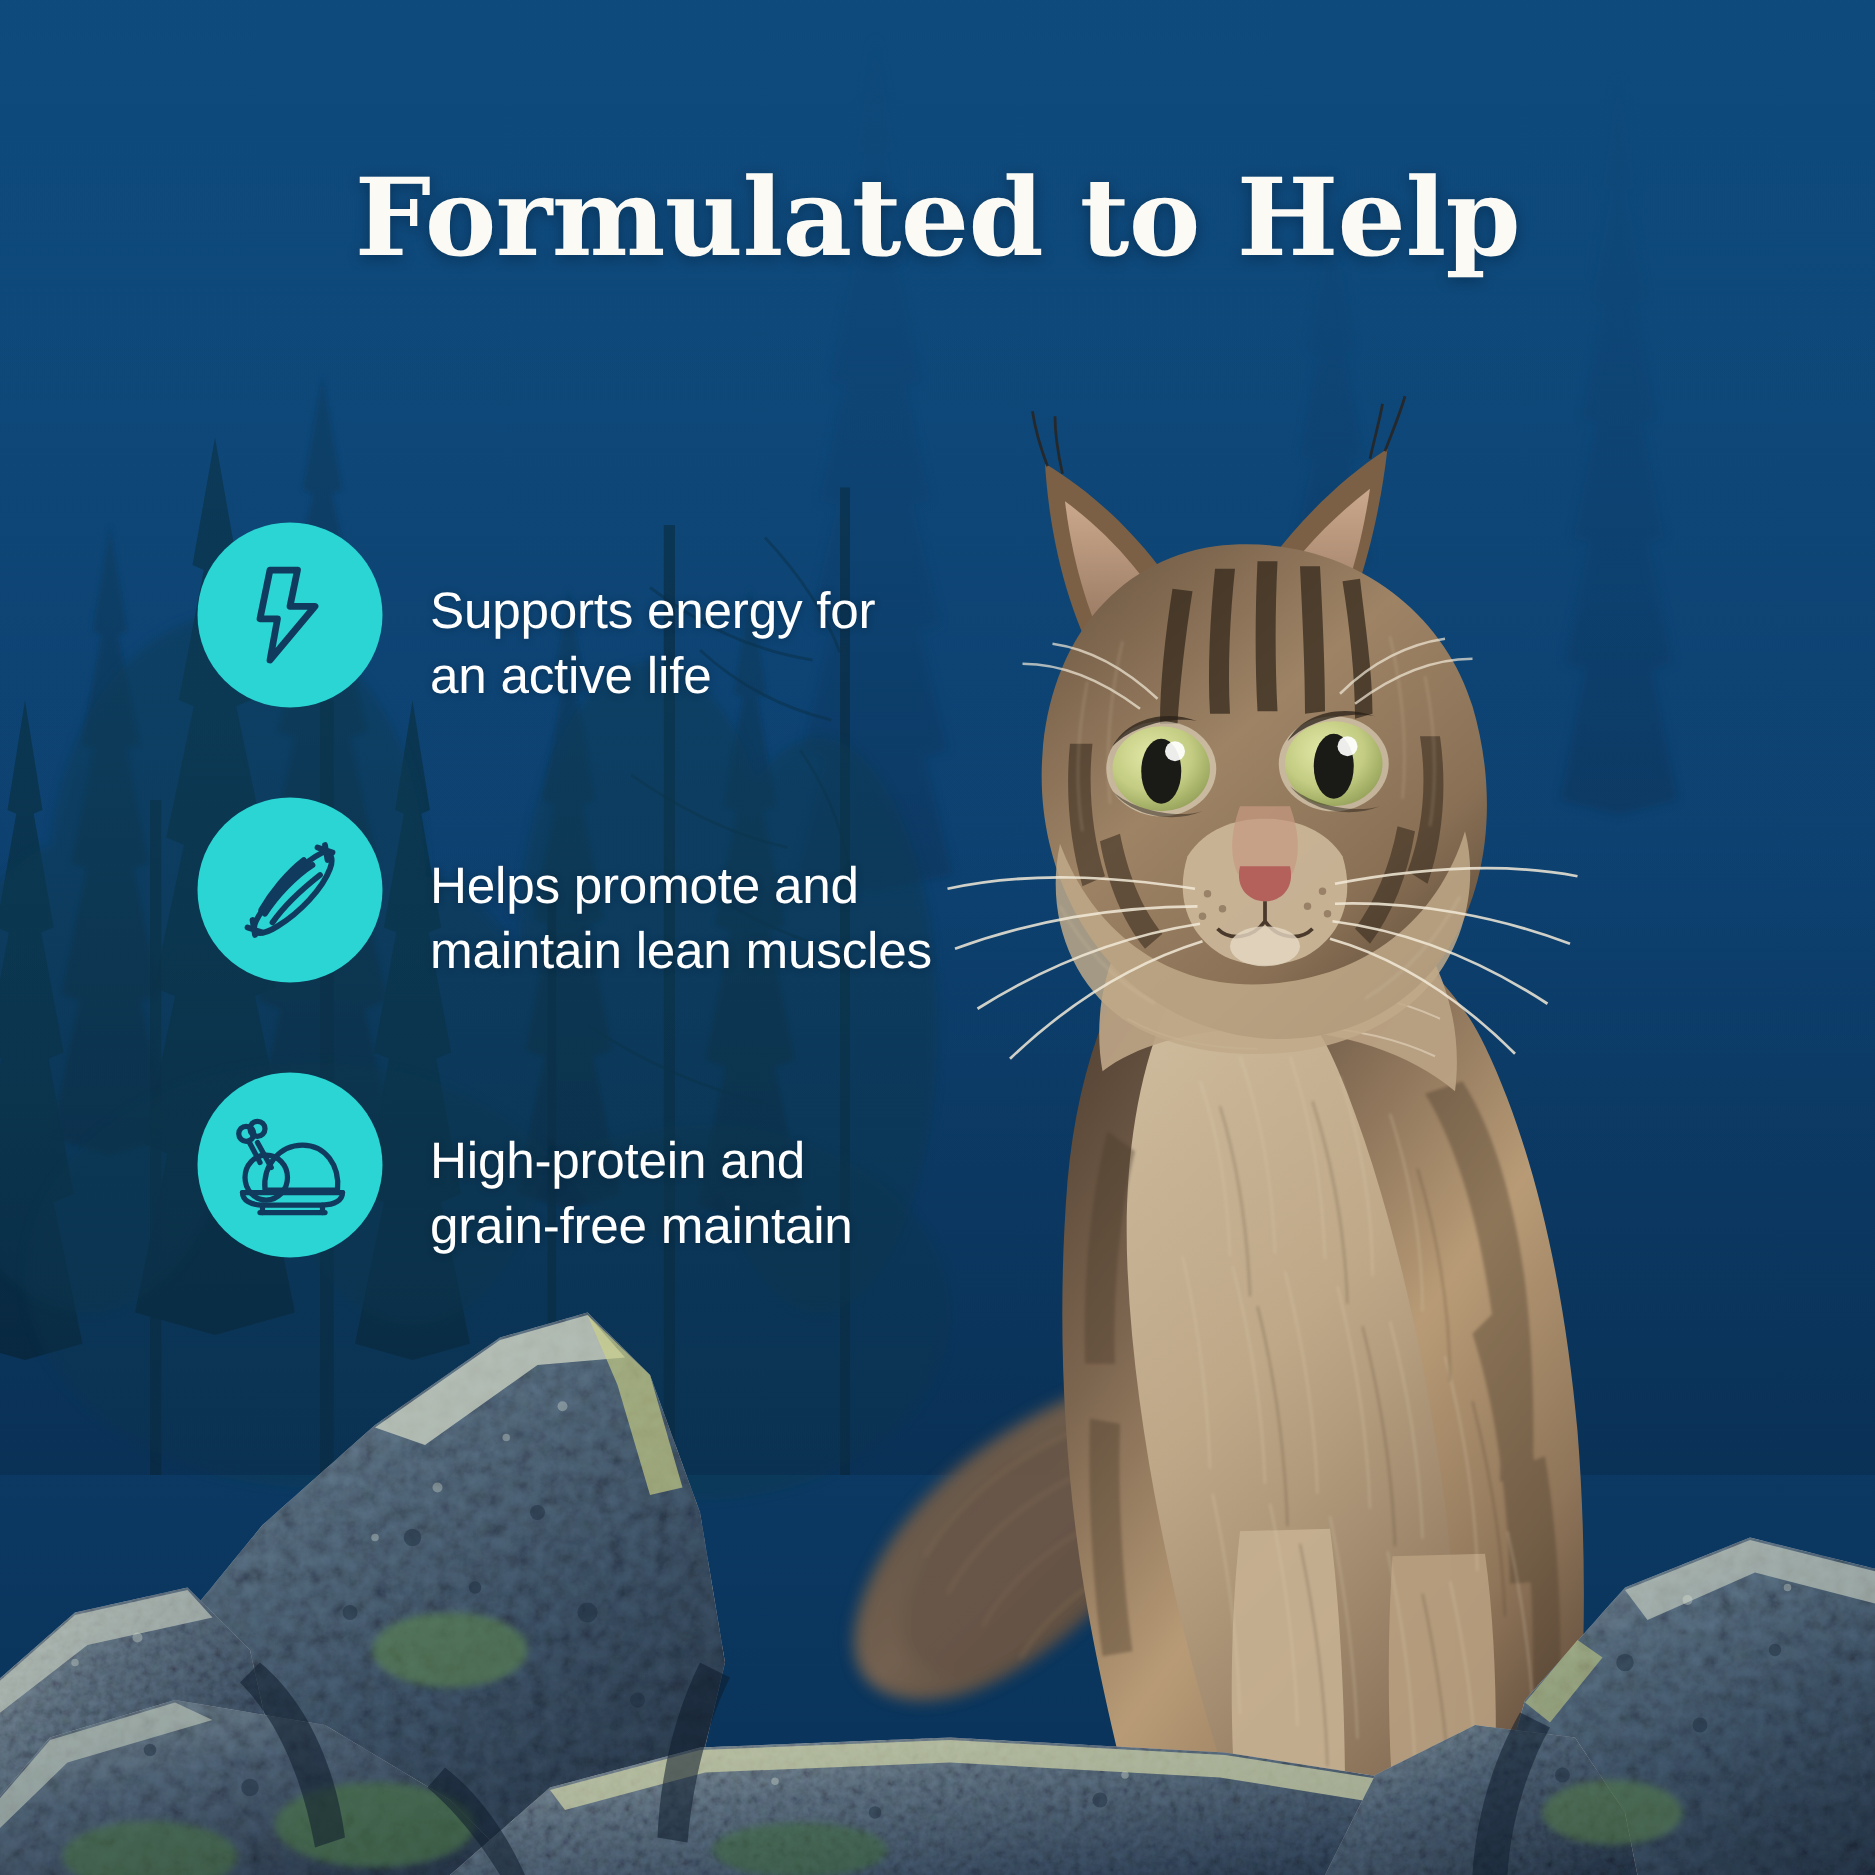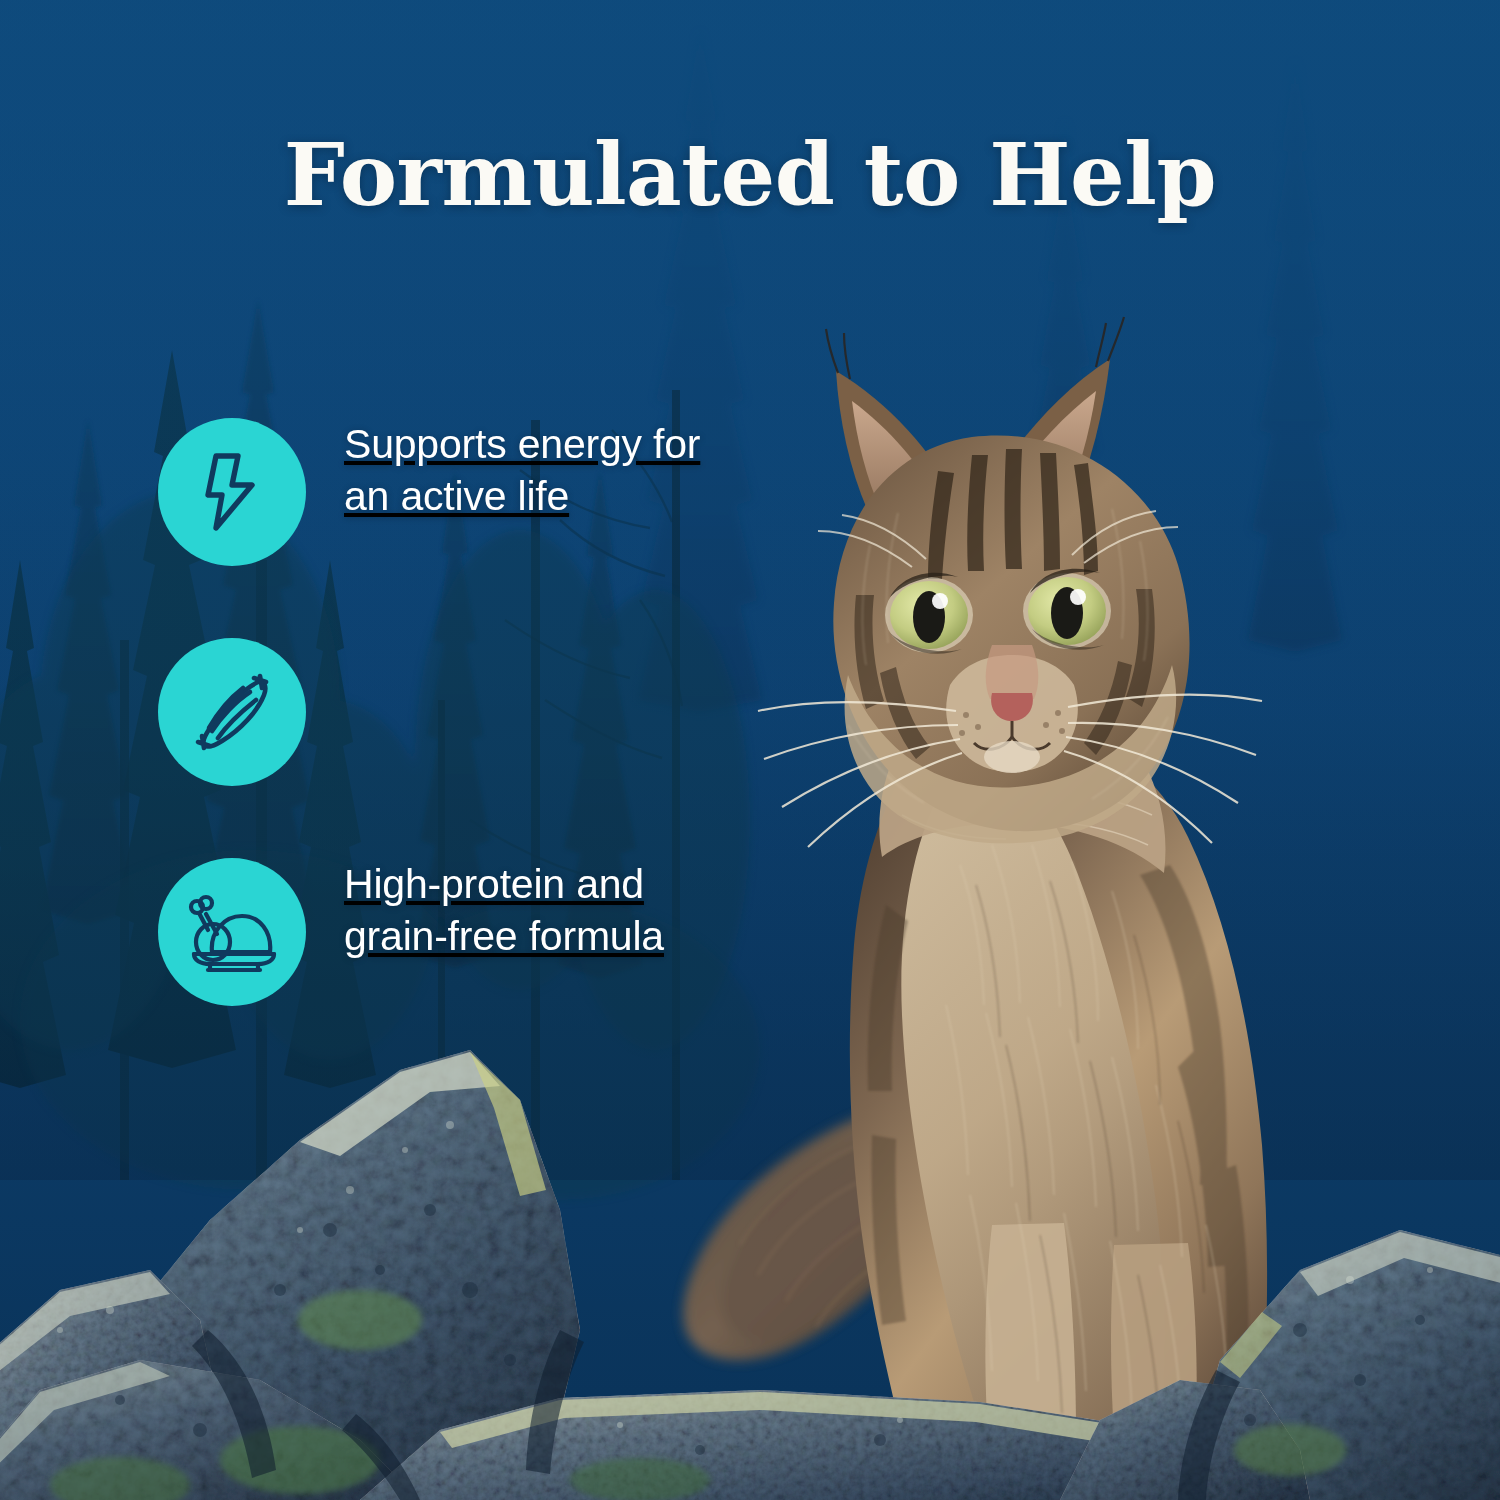--- a/index.html
+++ b/index.html
@@ -69,25 +69,24 @@
 
   
   .benefits{
     position:absolute;
     left:158px; top:418px;
     width:720px;
     z-index:40;
   }
   .benefit{
     display:flex;
-    align-items:flex-start;
+    align-items:flex-end;
     gap:38px;
     height:148px;
     margin-bottom:72px;
-    text-decoration:underline;
   }
   .benefit:last-child{ margin-bottom:0; }
 
   .badge{
     flex:0 0 auto;
     width:148px; height:148px;
     border-radius:50%;
     background:#2ad5d3;
     display:flex; align-items:center; justify-content:center;
   }
@@ -562,20 +561,22 @@
 
             <path d="M66 10 L78 14 M72 8 L74 20"></path>
             <path d="M22 78 L10 74 M16 80 L14 68"></path>
 
             <path d="M62 24 C 48 33, 33 49, 24 63"></path>
             <path d="M68 32 C 54 43, 39 57, 30 70"></path>
             <path d="M55 20 C 42 30, 29 46, 21 60"></path>
           </svg>
         </span>
       </div>
+      <div class="benefit-text">Helps promote and
+maintain lean muscles</div>
     </div>
 
     <div class="benefit">
       <div class="badge">
         <span>
           <svg width="92" height="92" viewBox="0 0 92 92" fill="none" stroke="#103a5e" stroke-width="4.2" stroke-linejoin="round" stroke-linecap="round">
 
             <path d="M26 66 C 24 46, 38 30, 56 30 C 74 30, 86 46, 84 66 Z"></path>
 
             <ellipse cx="27" cy="56" rx="17" ry="18"></ellipse>
@@ -586,18 +587,18 @@
             <circle cx="20" cy="17" r="6"></circle>
 
             <path d="M8 68 H88"></path>
             <path d="M8 68 C 8 74, 14 78, 24 78 H72 C 82 78, 88 74, 88 68"></path>
             <path d="M22 84 H74"></path>
             <path d="M24 78 V84 M72 78 V84"></path>
           </svg>
         </span>
       </div>
       <div class="benefit-text">High-protein and
-grain-free formula</div>
+grain-free maintain</div>
     </div>
 
   </div>
 
 </div>
 
 </body></html>

